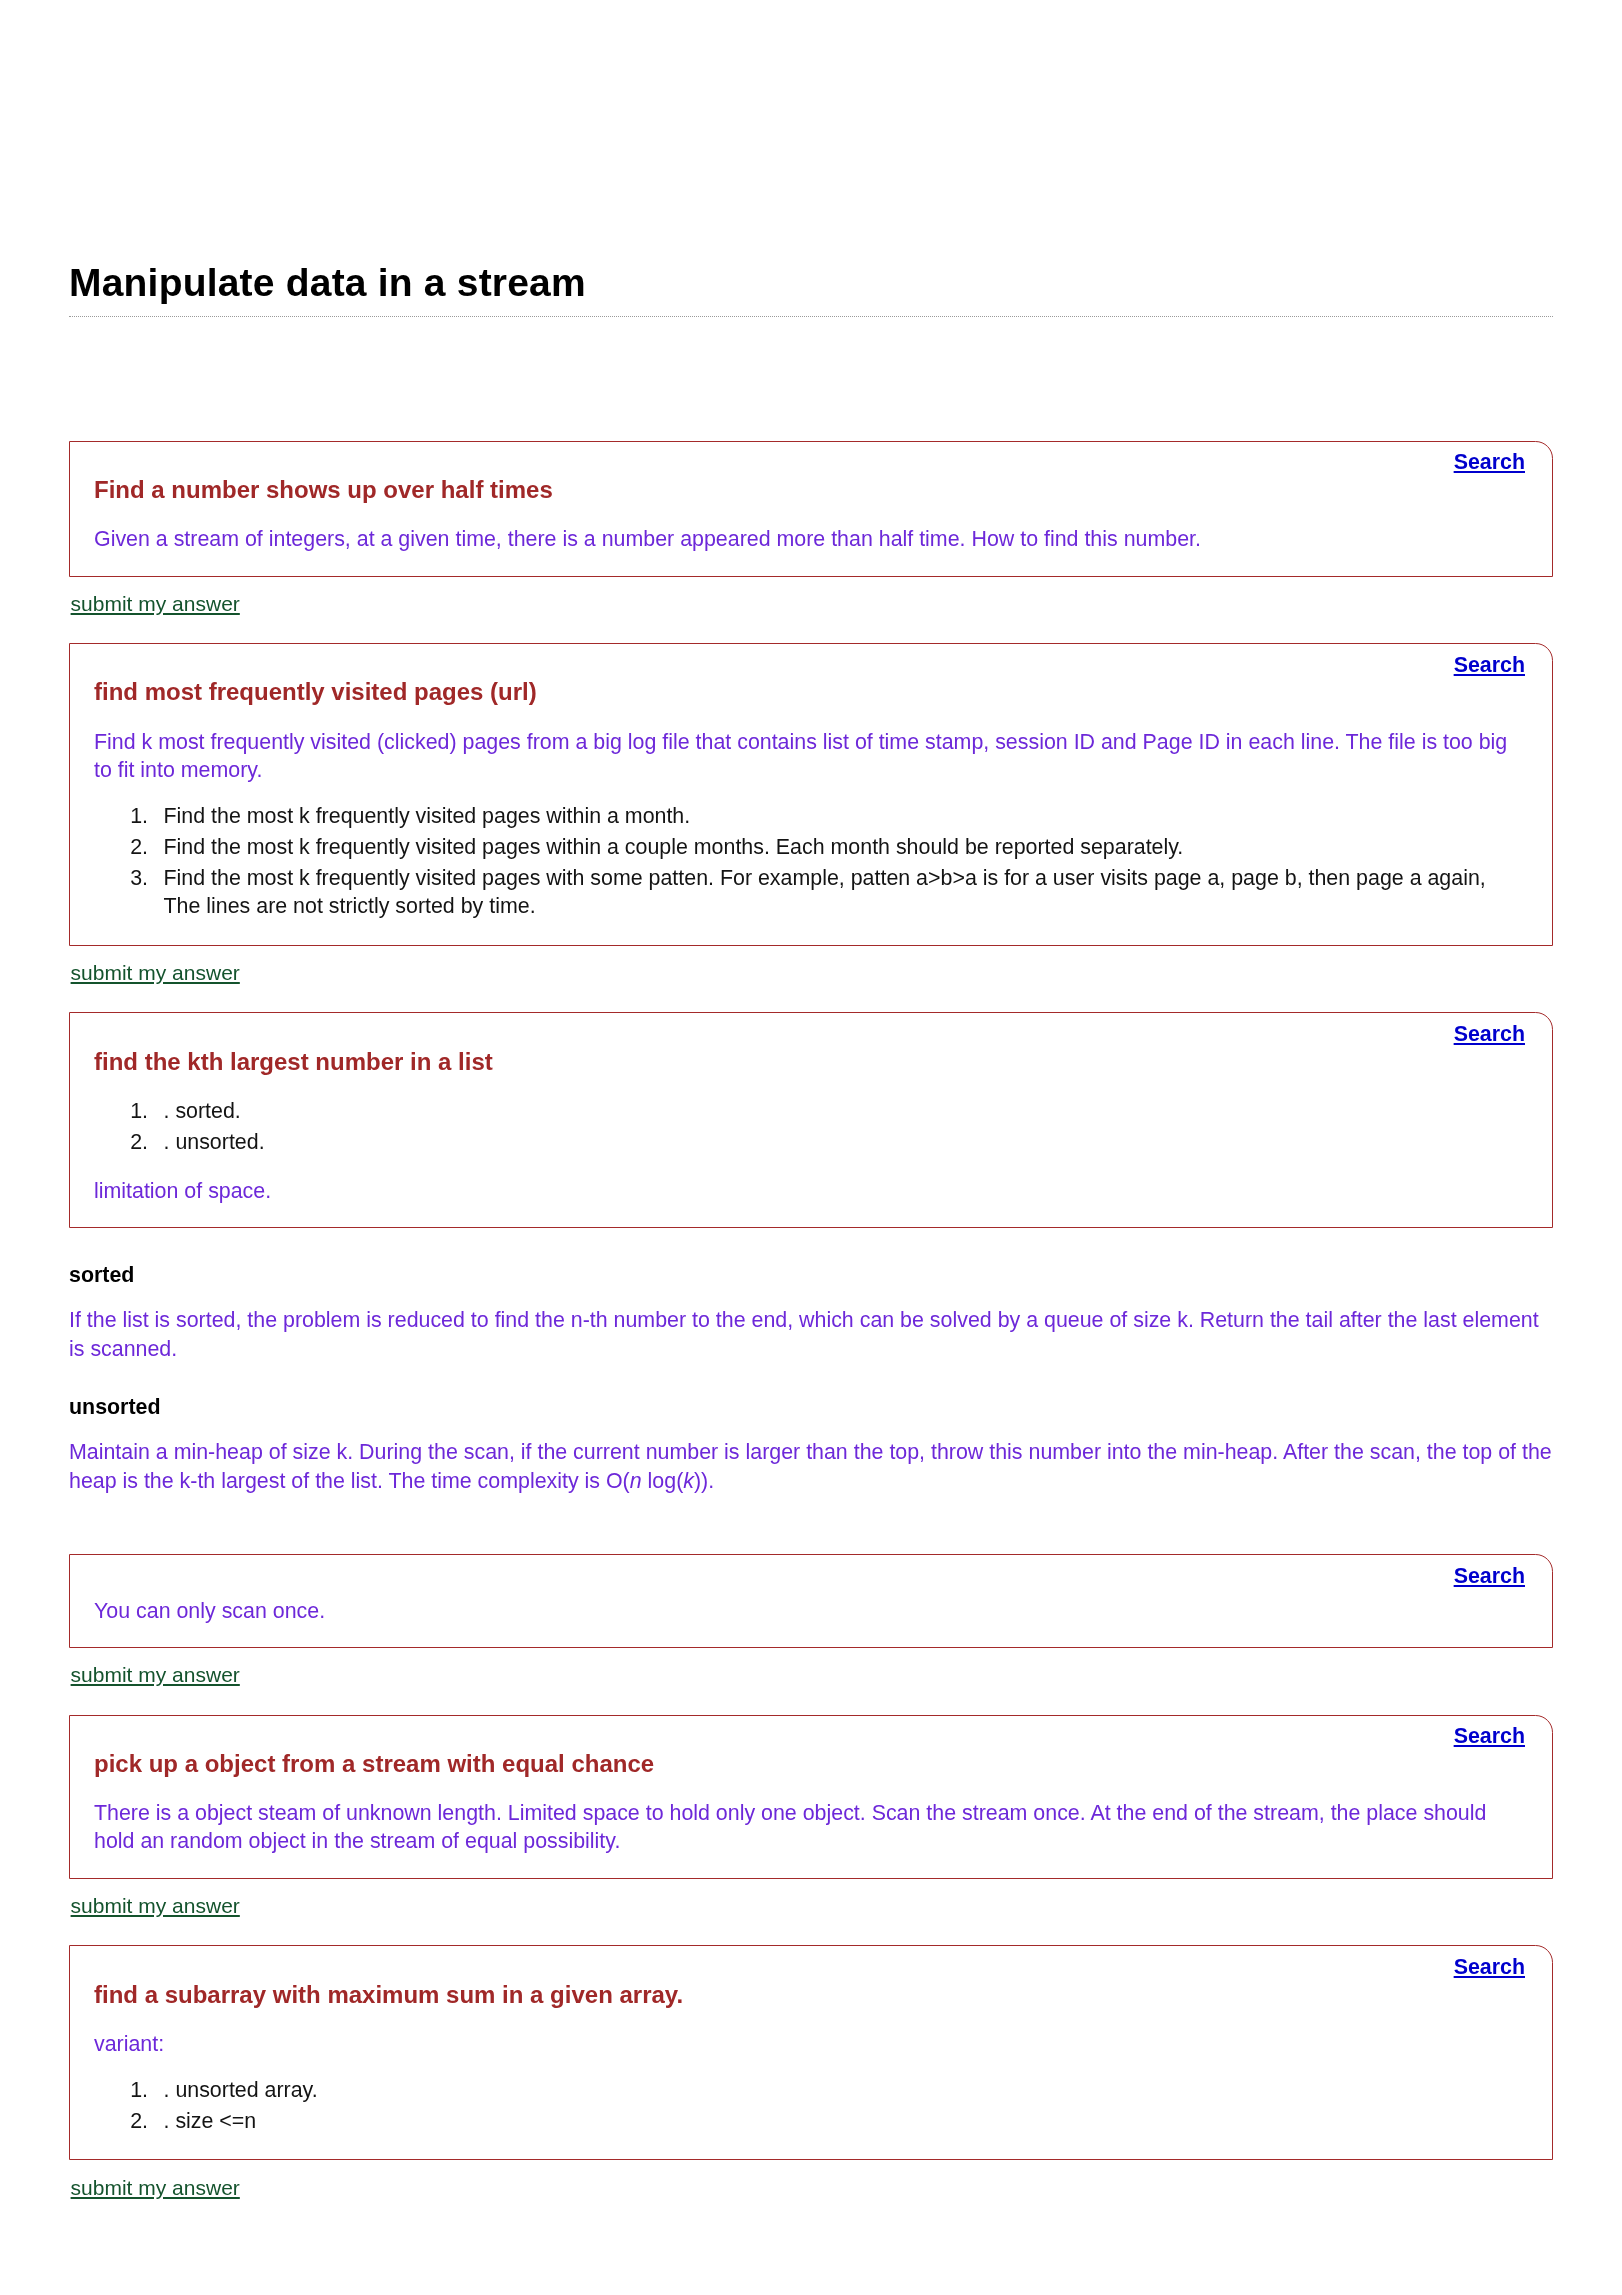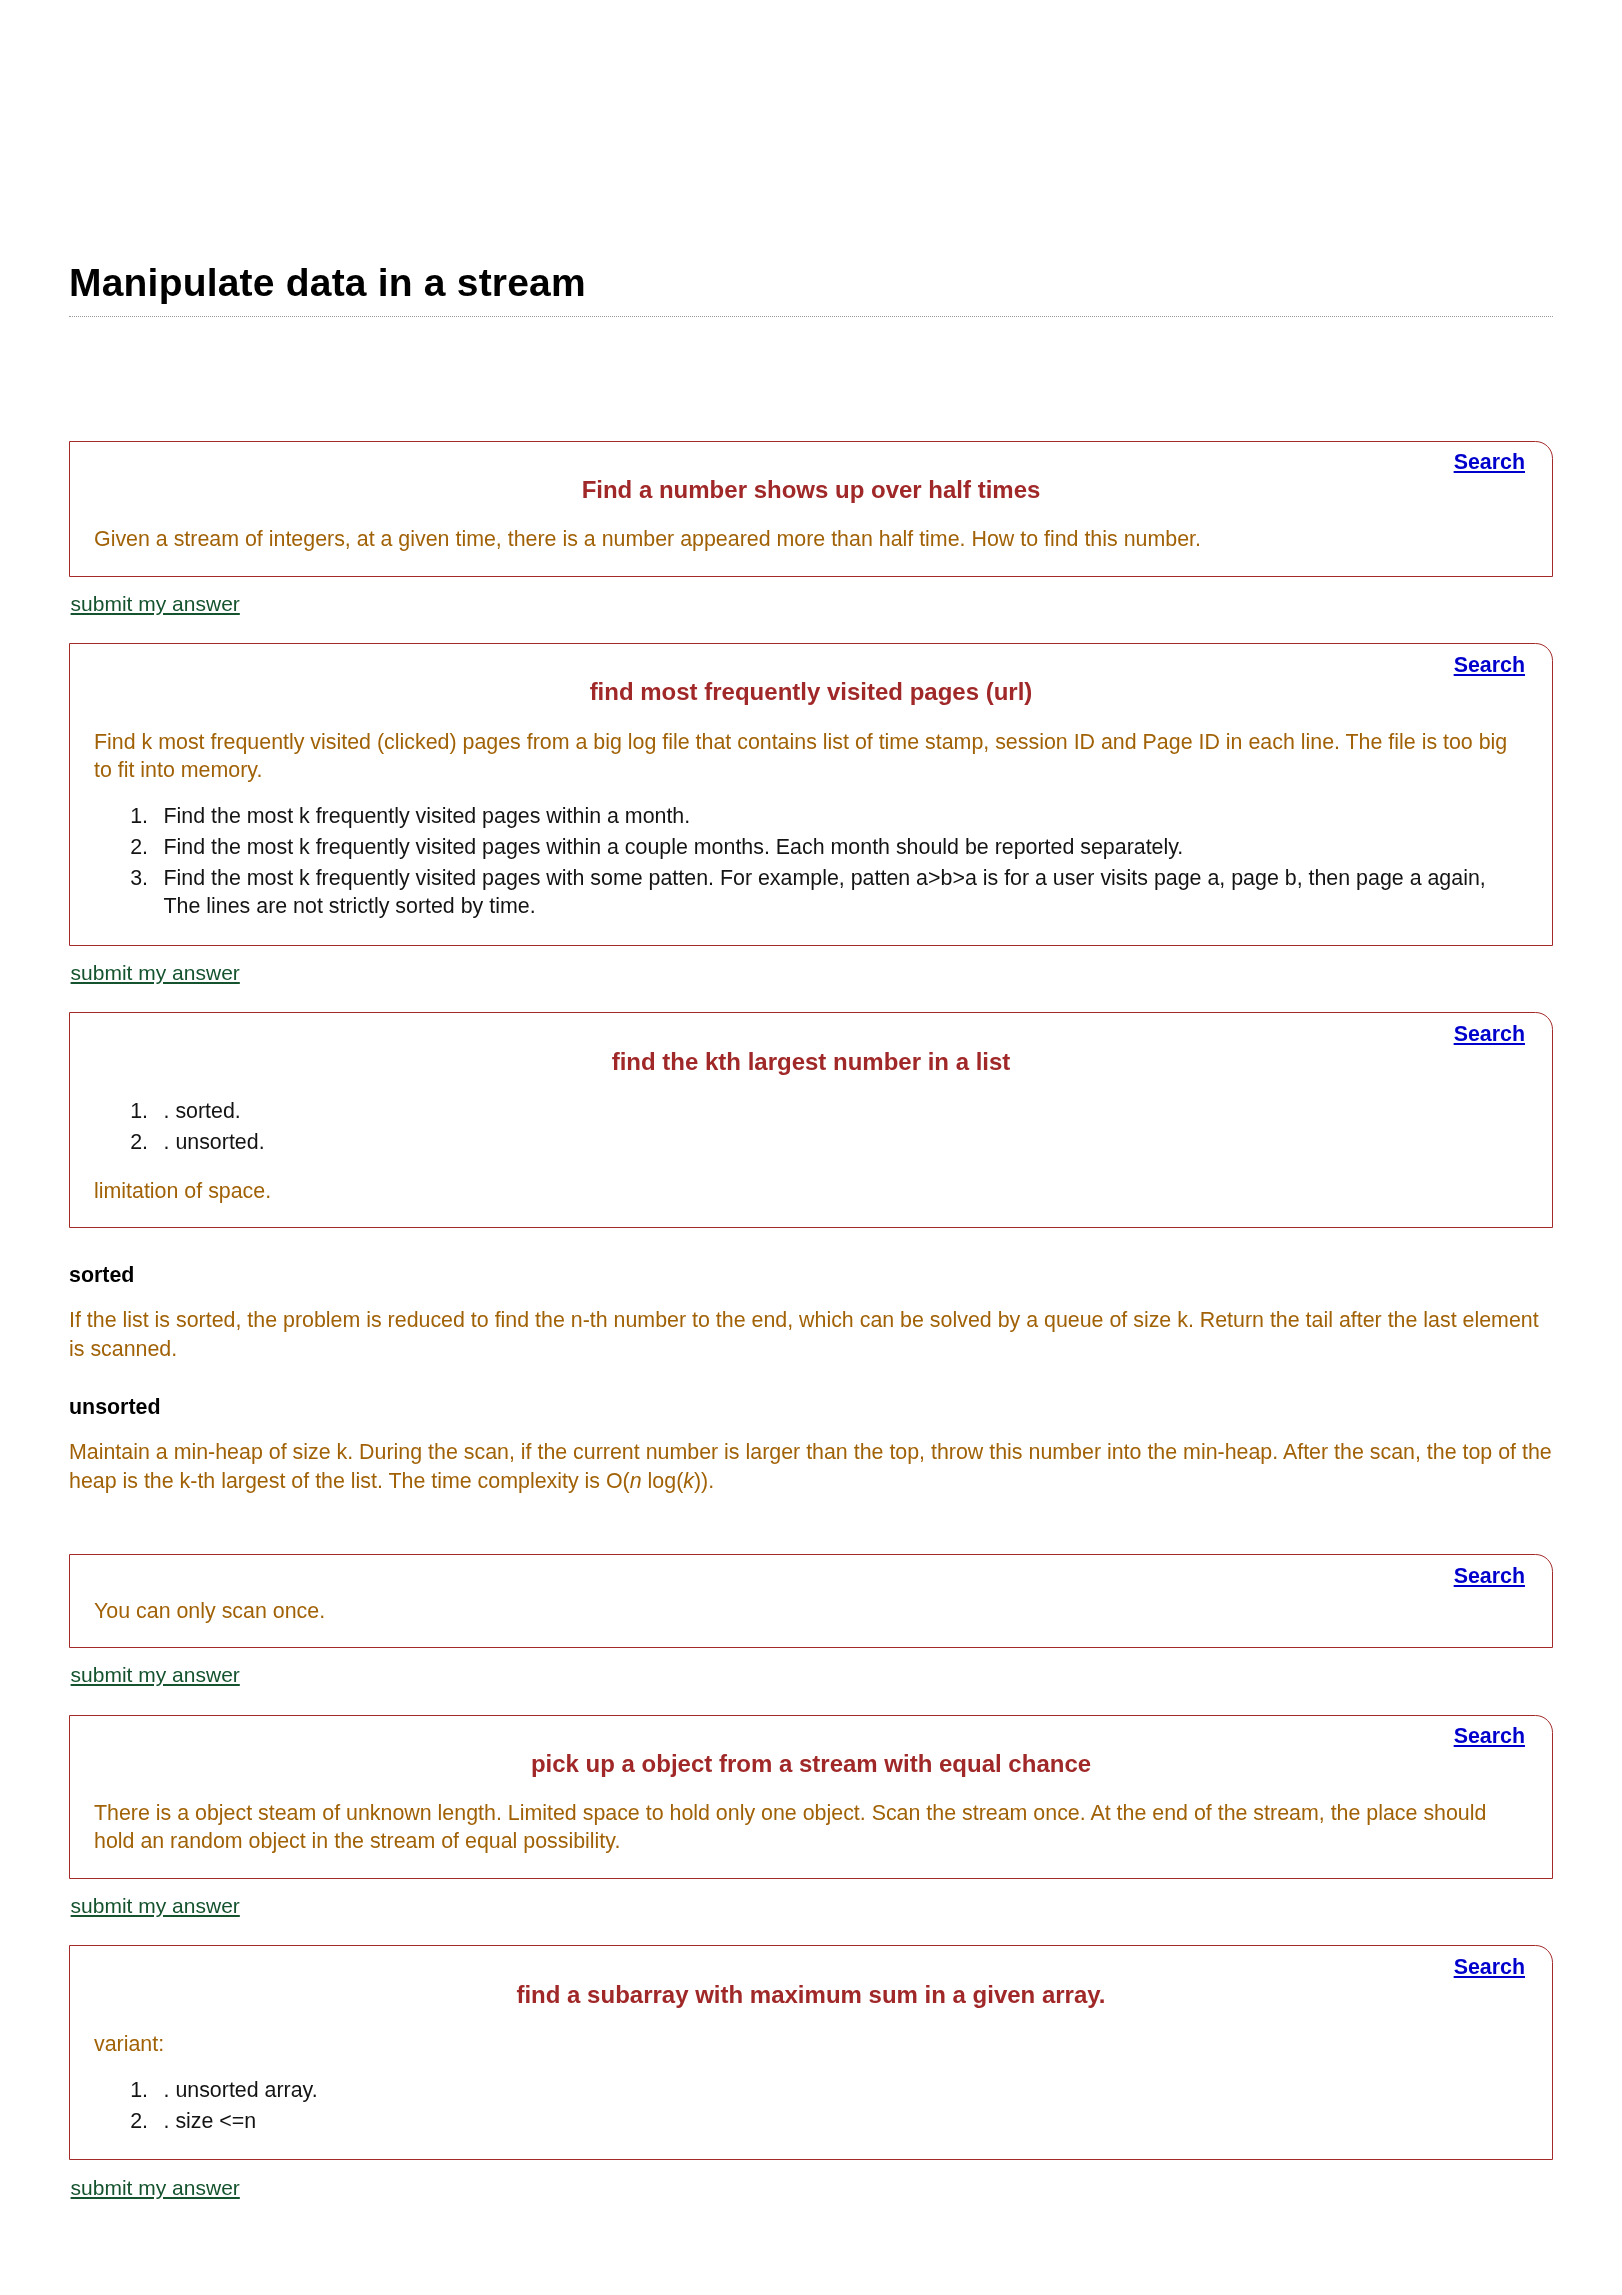--- a/index.html
+++ b/index.html
@@ -66,30 +66,29 @@
     white-space: nowrap;
   }
 
   .qbox h3.qtitle {
     margin: 13.5px 0 0 0;
     padding: 0;
     font-size: 24px;
     line-height: 1.2;
     font-weight: bold;
     color: #a02828;
-    text-align: center;
   }
 
   .qbox p.qtext,
   .section p.stext {
     margin: 20.6px 0 0 0;
     padding: 0;
     font-size: 21.4px;
     line-height: 1.33;
-    color: #a16207;
+    color: #6d28d9;
   }
 
   .qbox ol.qlist,
   .section ol.qlist {
     margin: 20.6px 0 0 0;
     padding: 0 0 0 60px;
     font-size: 21.4px;
     line-height: 1.33;
     color: #141414;
   }

